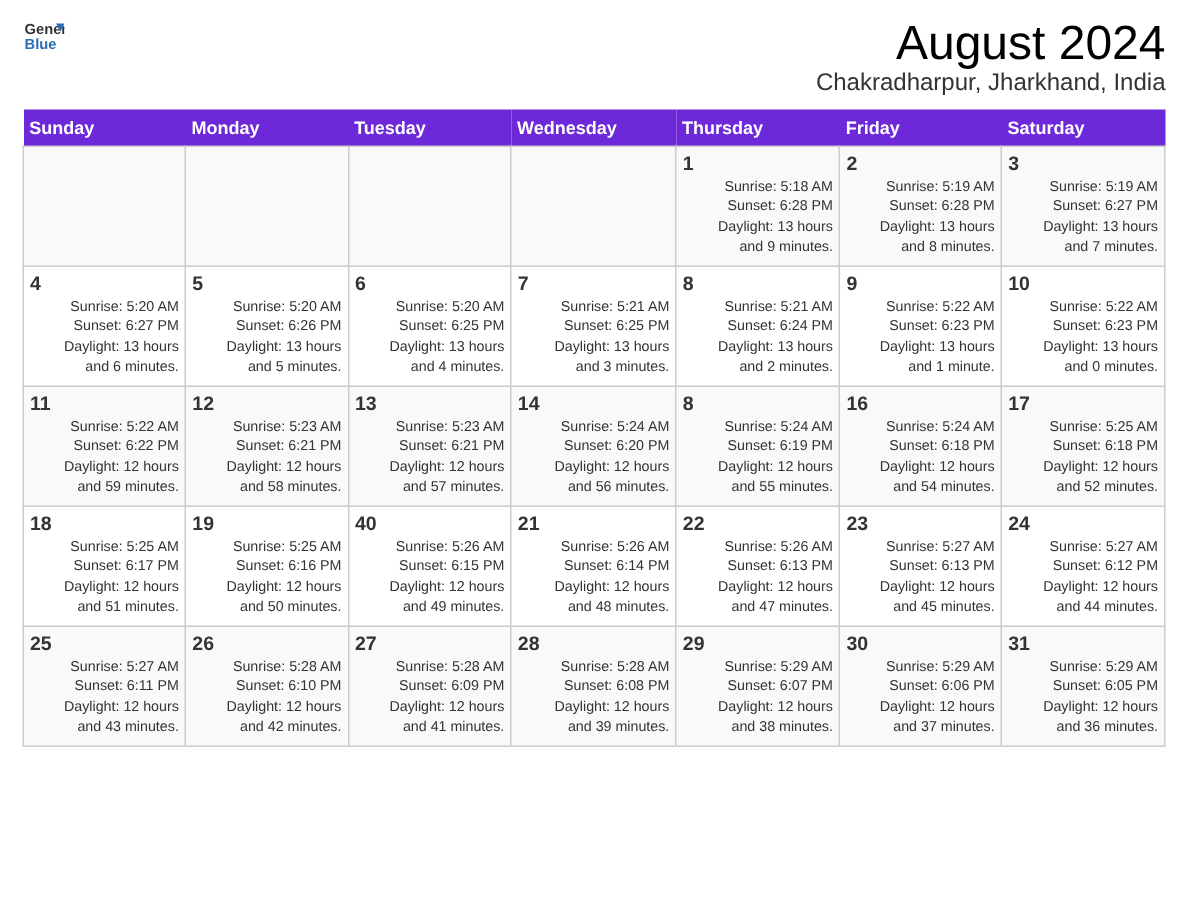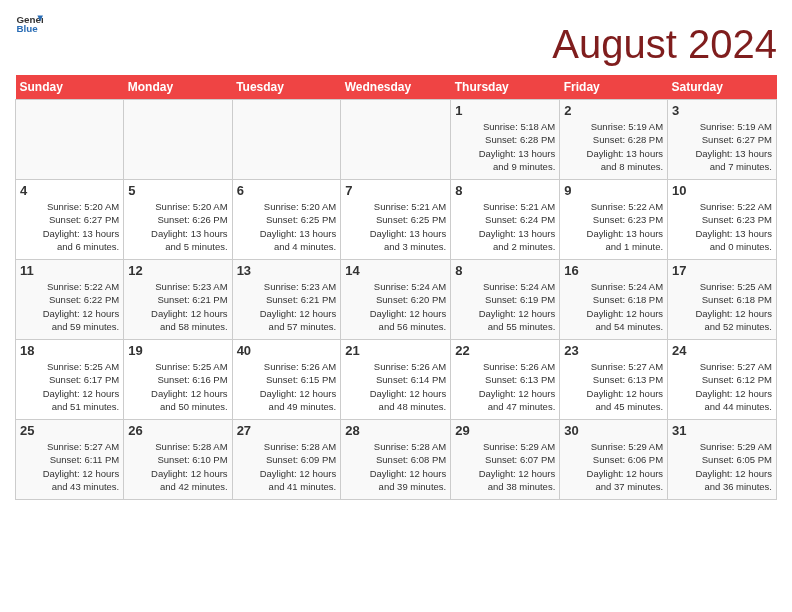--- a/index.html
+++ b/index.html
@@ -26,36 +26,35 @@
       gap: 4px;
     }
     .logo-icon {
       width: 28px;
       height: 28px;
     }
     .title-section {
       text-align: right;
     }
     .month-title {
-      font-size: 40px;
+      font-size: 32px;
       font-weight: normal;
-      color: #7f1d1d;
-      margin-top: 12px;
+      color: #000000;
     }
     .subtitle {
       font-size: 16px;
       color: #333;
     }
     table {
       width: 100%;
       border-collapse: collapse;
       font-size: 10px;
     }
     thead tr th {
-      background-color: #ef4444;
+      background-color: #6d28d9;
       color: #fff;
       padding: 5px 4px;
       text-align: left;
       font-size: 12px;
       font-weight: bold;
       margin-top: 32px;
     }
     tbody tr td {
       border: 1px solid #ccc;
       vertical-align: top;
@@ -93,20 +92,21 @@
   <div class="header-section">
     <div class="logo">
       <svg class="logo-icon" viewBox="0 0 40 40">
         <text x="2" y="18" font-size="14" font-weight="bold" fill="#333" font-family="Arial">General</text>
         <text x="2" y="32" font-size="14" font-weight="bold" fill="#2a6db5" font-family="Arial">Blue</text>
         <polygon points="32,8 40,8 36,16" fill="#2a6db5"></polygon>
       </svg>
     </div>
     <div class="title-section">
       <div class="month-title">August 2024</div>
+      <div class="subtitle">Chakradharpur, Jharkhand, India</div>
     </div>
   </div>
 
   <table>
     <thead>
       <tr>
         <th>Sunday</th>
         <th>Monday</th>
         <th>Tuesday</th>
         <th>Wednesday</th>

